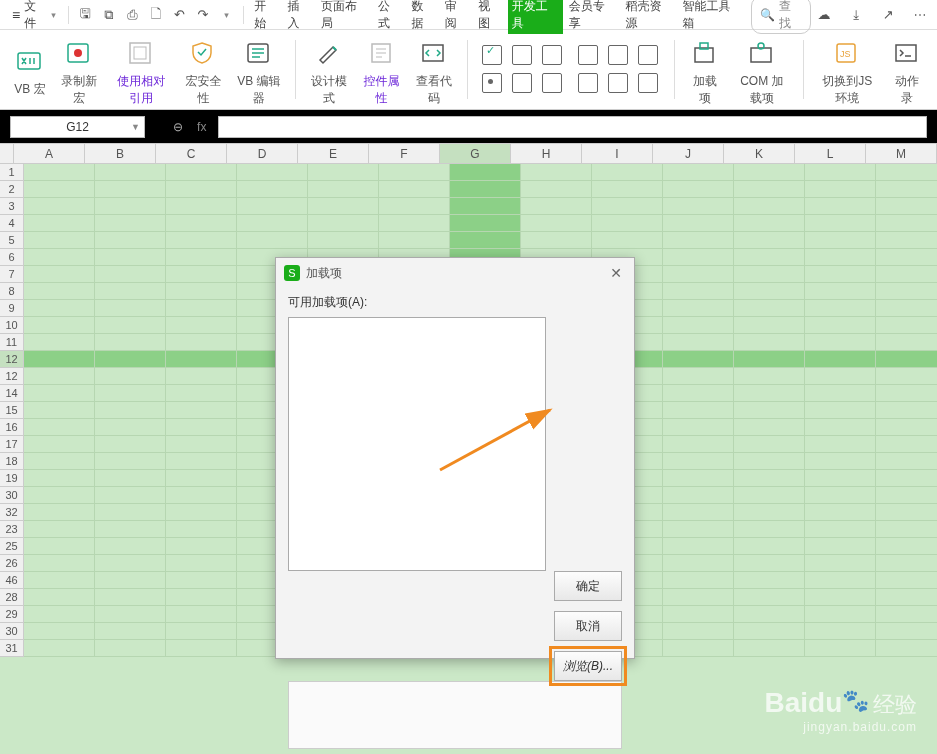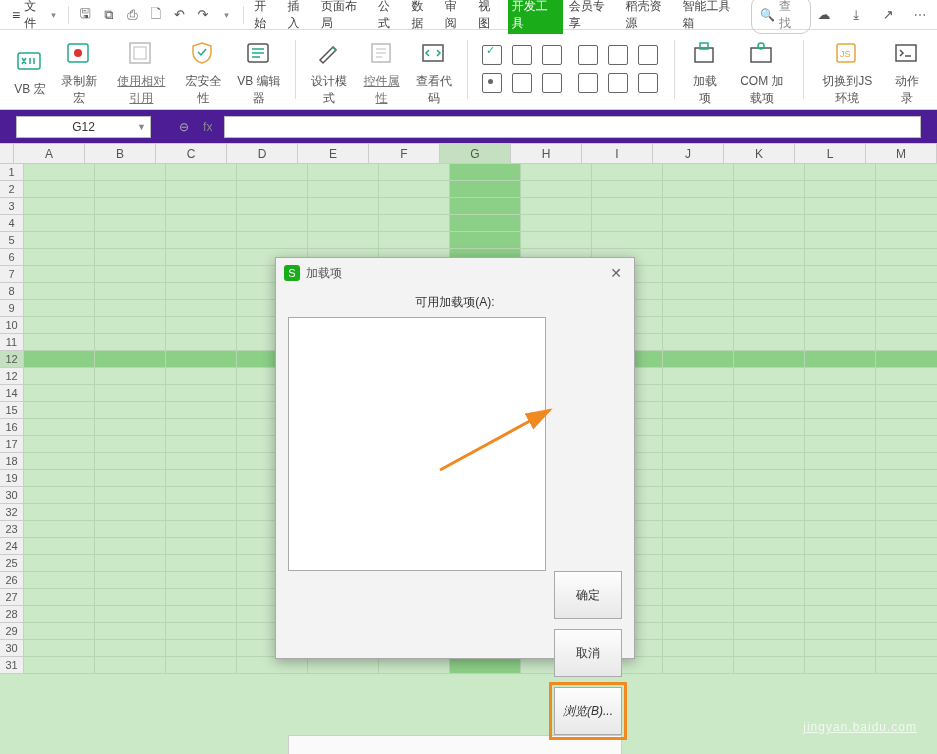--- a/index.html
+++ b/index.html
@@ -92,40 +92,40 @@
   text-align:center;
 }
 .ribbon .big-btn .rb-icon {
   width:28px;
   height:28px;
   margin-bottom:6px;
   display:flex;
   align-items:center;
   justify-content:flex-start;
 }
-.ribbon .big-btn.disabled { color:#737373;text-decoration:underline; }
+.ribbon .big-btn.disabled { color:#6d28d9; }
 .ribbon .vsep { width:1px; background:#ddd; margin:6px 6px; align-self:stretch;}
 .grid6 {
   display:grid;
   grid-template-columns: repeat(3, 22px);
   grid-template-rows: repeat(2, 22px);
   gap:6px 8px;
   padding:10px 6px;
 }
 .grid6 .g { width:20px; height:20px; border:1.5px solid #666; border-radius:2px; position:relative;}
 .grid6 .g.chk::after{content:"✓"; position:absolute; left:3px; top:-2px; color:#2a8; font-size:11px;}
 .grid6 .g.dot::after{content:""; position:absolute; left:5px; top:5px; width:5px; height:5px; border-radius:50%; background:#666;}
 
 .fx-area {
   height:34px;
-  background:#4c1d95;
+  background:#000000;
   border-bottom:1px solid #ccc;
   display:flex;
   align-items:center;
-  padding:0 16px;
+  padding:0 10px;
   gap:8px;
 }
 .name-box {
   width:135px;
   height:22px;
   border:1px solid #bbb;
   background:#fff;
   display:flex;
   align-items:center;
   justify-content:center;
@@ -229,37 +229,37 @@
 }
 .dlg-close{
   margin-left:auto;
   width:20px;
   text-align:center;
   color:#666;
   cursor:pointer;
   font-size:14px;
 }
 .dlg-body{ padding:6px 12px; }
-.dlg-label{ color:#333; margin-bottom:6px;text-align:center; }
+.dlg-label{ color:#333; margin-bottom:6px; }
 .dlg-list{
   width:258px;
   height:254px;
   background:#fff;
   border:1px solid #aaa;
   float:left;
 }
 .dlg-btns{
   float:right;
   display:flex;
   flex-direction:column;
   gap:10px;
 }
 .dlg-btn{
   width:68px;
-  height:48px;
+  height:30px;
   border:1px solid #aaa;
   background:linear-gradient(#fdfdfd,#e8e8e8);
   color:#333;
   cursor:pointer;
   display:flex;
   align-items:center;
   justify-content:center;
   margin-left:36px;
 }
 .dlg-btn.highlight{
@@ -286,21 +286,21 @@
 .watermark{
   position:absolute;
   right:20px;
   bottom:20px;
   color:#fff;
   text-align:right;
   opacity:0.75;
   font-family:Arial;
 }
 .watermark .bd{font-size:28px;font-weight:bold;}
-.watermark .jy{font-size:12px;letter-spacing:1px;text-decoration:underline;}
+.watermark .jy{font-size:12px;letter-spacing:1px;}
 .paw{display:inline-block;font-size:22px;vertical-align:4px;}
 
 svg{display:block}
 </style>
 </head>
 <body>
 
 <div class="menubar">
   <div class="menu-btn">
     <span style="font-size:14px;margin-right:4px">≡</span>
@@ -847,36 +847,20 @@
         <div class="cell"></div>
         <div class="cell colG"></div>
         <div class="cell"></div>
         <div class="cell"></div>
         <div class="cell"></div>
         <div class="cell"></div>
         <div class="cell"></div>
         <div class="cell"></div>
       </div>
       <div class="row">
-        <div class="row-h">24</div>
-        <div class="cell"></div>
-        <div class="cell"></div>
-        <div class="cell"></div>
-        <div class="cell"></div>
-        <div class="cell"></div>
-        <div class="cell"></div>
-        <div class="cell colG"></div>
-        <div class="cell"></div>
-        <div class="cell"></div>
-        <div class="cell"></div>
-        <div class="cell"></div>
-        <div class="cell"></div>
-        <div class="cell"></div>
-      </div>
-      <div class="row">
         <div class="row-h">25</div>
         <div class="cell"></div>
         <div class="cell"></div>
         <div class="cell"></div>
         <div class="cell"></div>
         <div class="cell"></div>
         <div class="cell"></div>
         <div class="cell colG"></div>
         <div class="cell"></div>
         <div class="cell"></div>
@@ -895,21 +879,21 @@
         <div class="cell"></div>
         <div class="cell colG"></div>
         <div class="cell"></div>
         <div class="cell"></div>
         <div class="cell"></div>
         <div class="cell"></div>
         <div class="cell"></div>
         <div class="cell"></div>
       </div>
       <div class="row">
-        <div class="row-h">27</div>
+        <div class="row-h">46</div>
         <div class="cell"></div>
         <div class="cell"></div>
         <div class="cell"></div>
         <div class="cell"></div>
         <div class="cell"></div>
         <div class="cell"></div>
         <div class="cell colG"></div>
         <div class="cell"></div>
         <div class="cell"></div>
         <div class="cell"></div>
@@ -1005,14 +989,15 @@
 <svg class="arrow-svg" width="150" height="80">
   <defs>
     <marker id="ah" markerWidth="10" markerHeight="10" refX="8" refY="3" orient="auto">
       <path d="M0,0 L0,6 L9,3 z" fill="#f08a20"></path>
     </marker>
   </defs>
   <line x1="5" y1="70" x2="115" y2="10" stroke="#f08a20" stroke-width="3" marker-end="url(#ah)"></line>
 </svg>
 
 <div class="watermark">
+  <div><span class="bd">Baidu</span><span class="paw">🐾</span> <span style="font-size:22px">经验</span></div>
   <div class="jy">jingyan.baidu.com</div>
 </div>
 
 </body></html>

